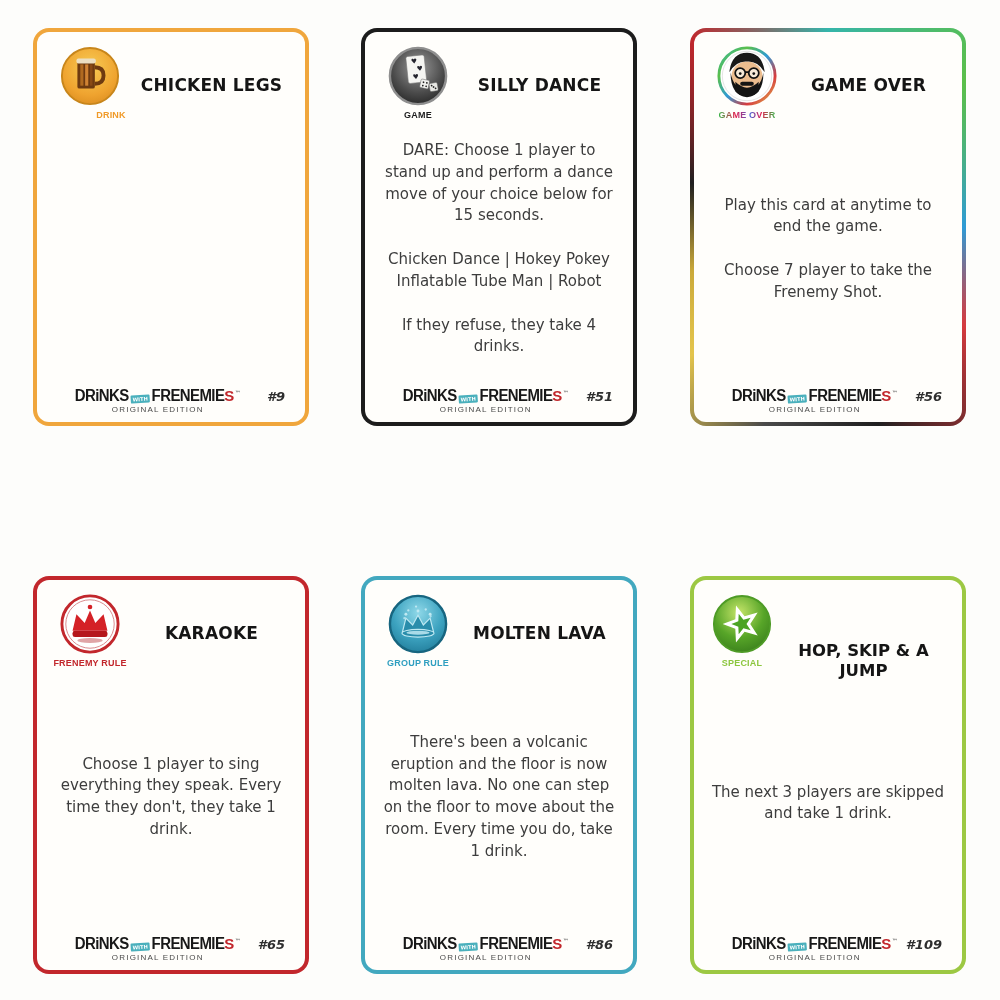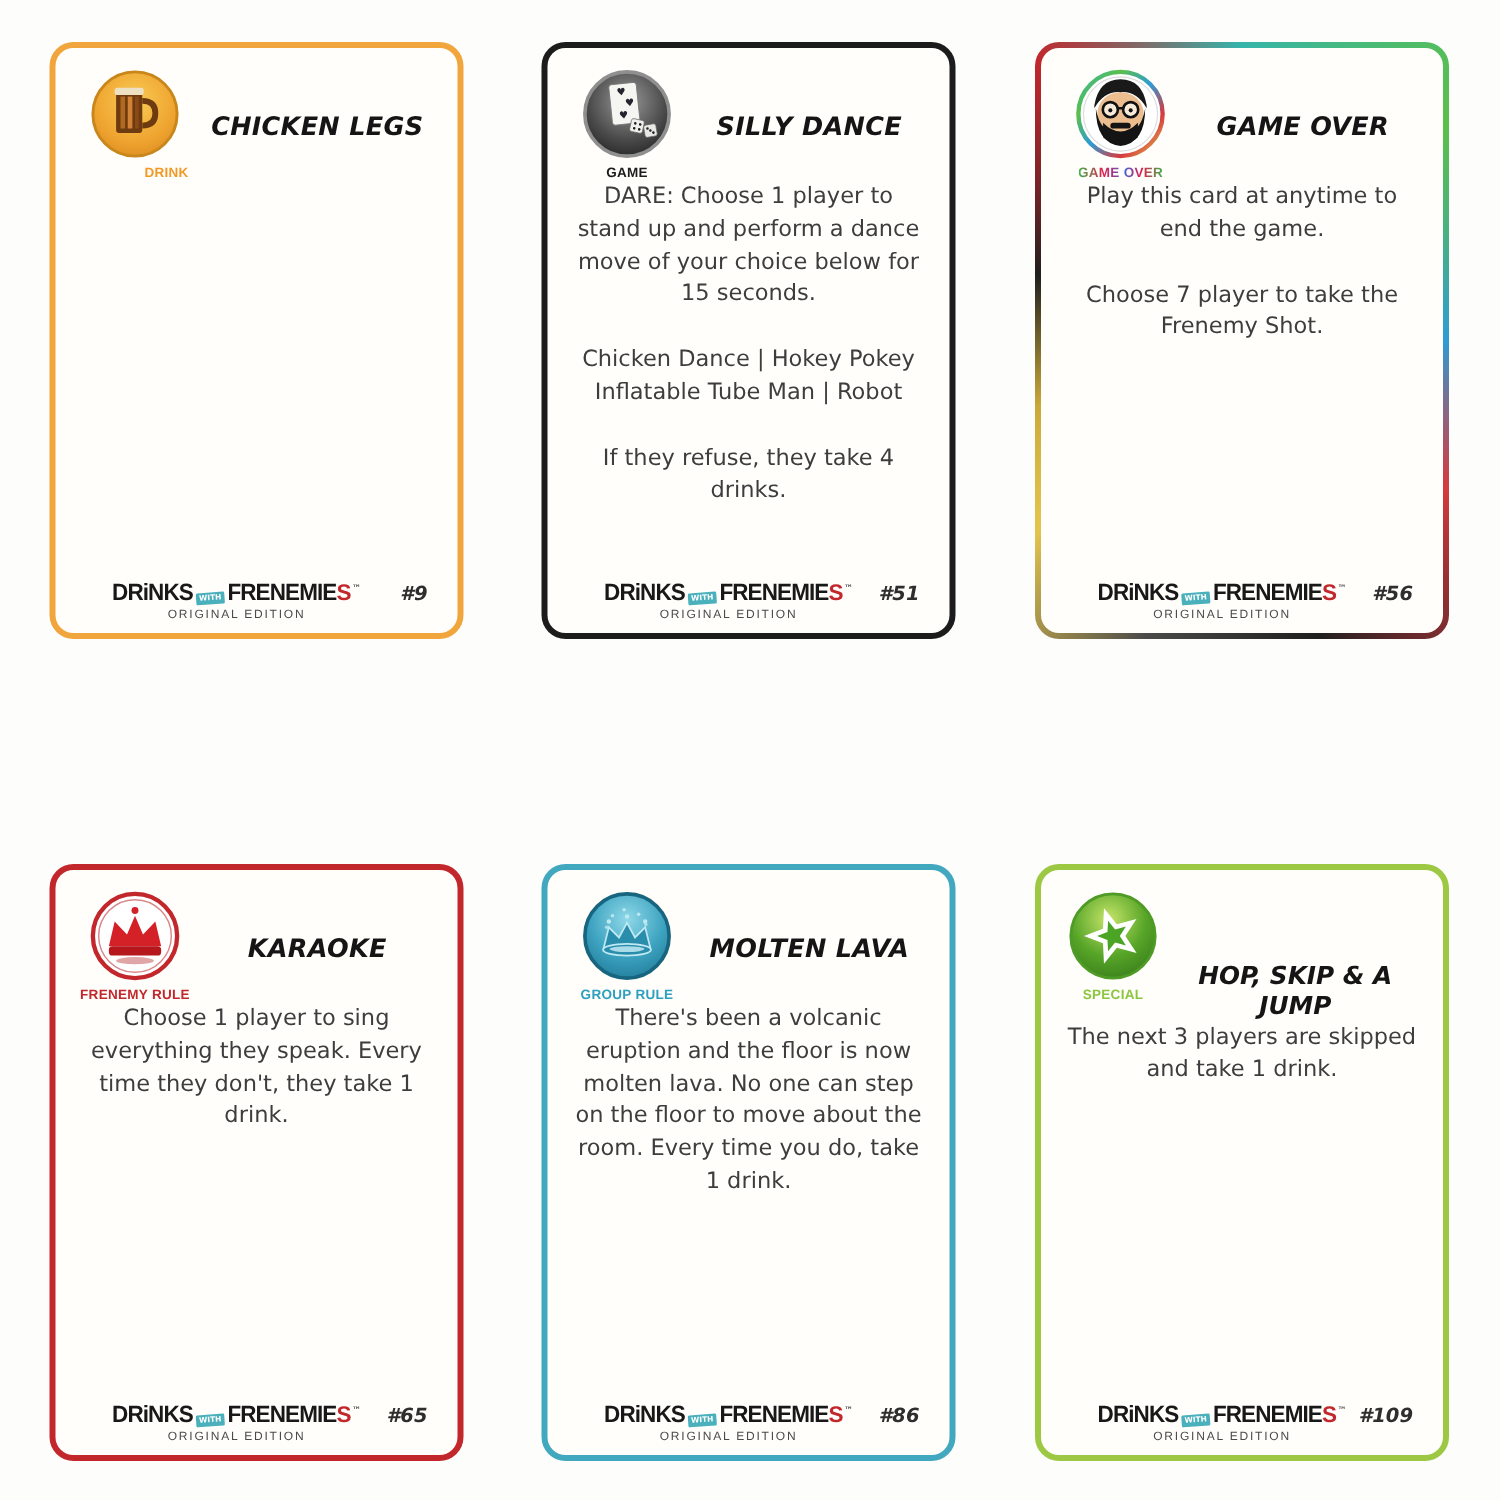--- a/index.html
+++ b/index.html
@@ -32,24 +32,24 @@
   .cat-red    { color:#c2272c; }
   .cat-teal   { color:#2f9fc0; }
   .cat-green  { color:#8cc63e; }
   .cat-rainbow{
     background:linear-gradient(90deg,#3cb44b 0%,#e6194b 30%,#4363d8 55%,#e6194b 75%,#3cb44b 100%);
     -webkit-background-clip:text; background-clip:text; color:transparent;
   }
 
   .title-wrap { flex:1; display:flex; justify-content:center; align-items:flex-start; margin-top:30px; }
   .card-title { font-size:17px; font-weight:bold; color:#151515; text-align:center;
-                font-family:"DejaVu Sans", sans-serif; letter-spacing:0.2px; line-height:1.2;font-style:italic; }
+                font-family:"DejaVu Sans", sans-serif; letter-spacing:0.2px; line-height:1.2; }
   .title-tight { letter-spacing:0px; font-size:16.5px; }
 
-  .card-body { flex:1; display:flex; flex-direction:column; 
+  .card-body { flex:1; display:flex; flex-direction:column; justify-content:center;
                padding:0 15px 44px 15px; text-align:center; }
   .card-body p { font-size:15px; color:#3d3d3d; line-height:1.45; white-space:pre-line; }
   .card-body p:not(:last-child) { margin-bottom:22px; }
 
   .card-footer { position:absolute; left:0; right:0; bottom:8px; height:38px; }
   .logo { position:absolute; left:50%; transform:translateX(-58%); bottom:0; text-align:center;margin-top:13px; }
   .logo-line1 { display:flex; align-items:baseline; justify-content:center; }
   .lg-drinks, .lg-fren { font-family:"Liberation Sans", sans-serif; font-weight:bold;
         font-size:15px; color:#181818; letter-spacing:-0.6px; transform:scaleY(1.05); }
   .lg-with { font-size:5px; font-weight:bold; color:#ffffff; background:#4ab0bc;

